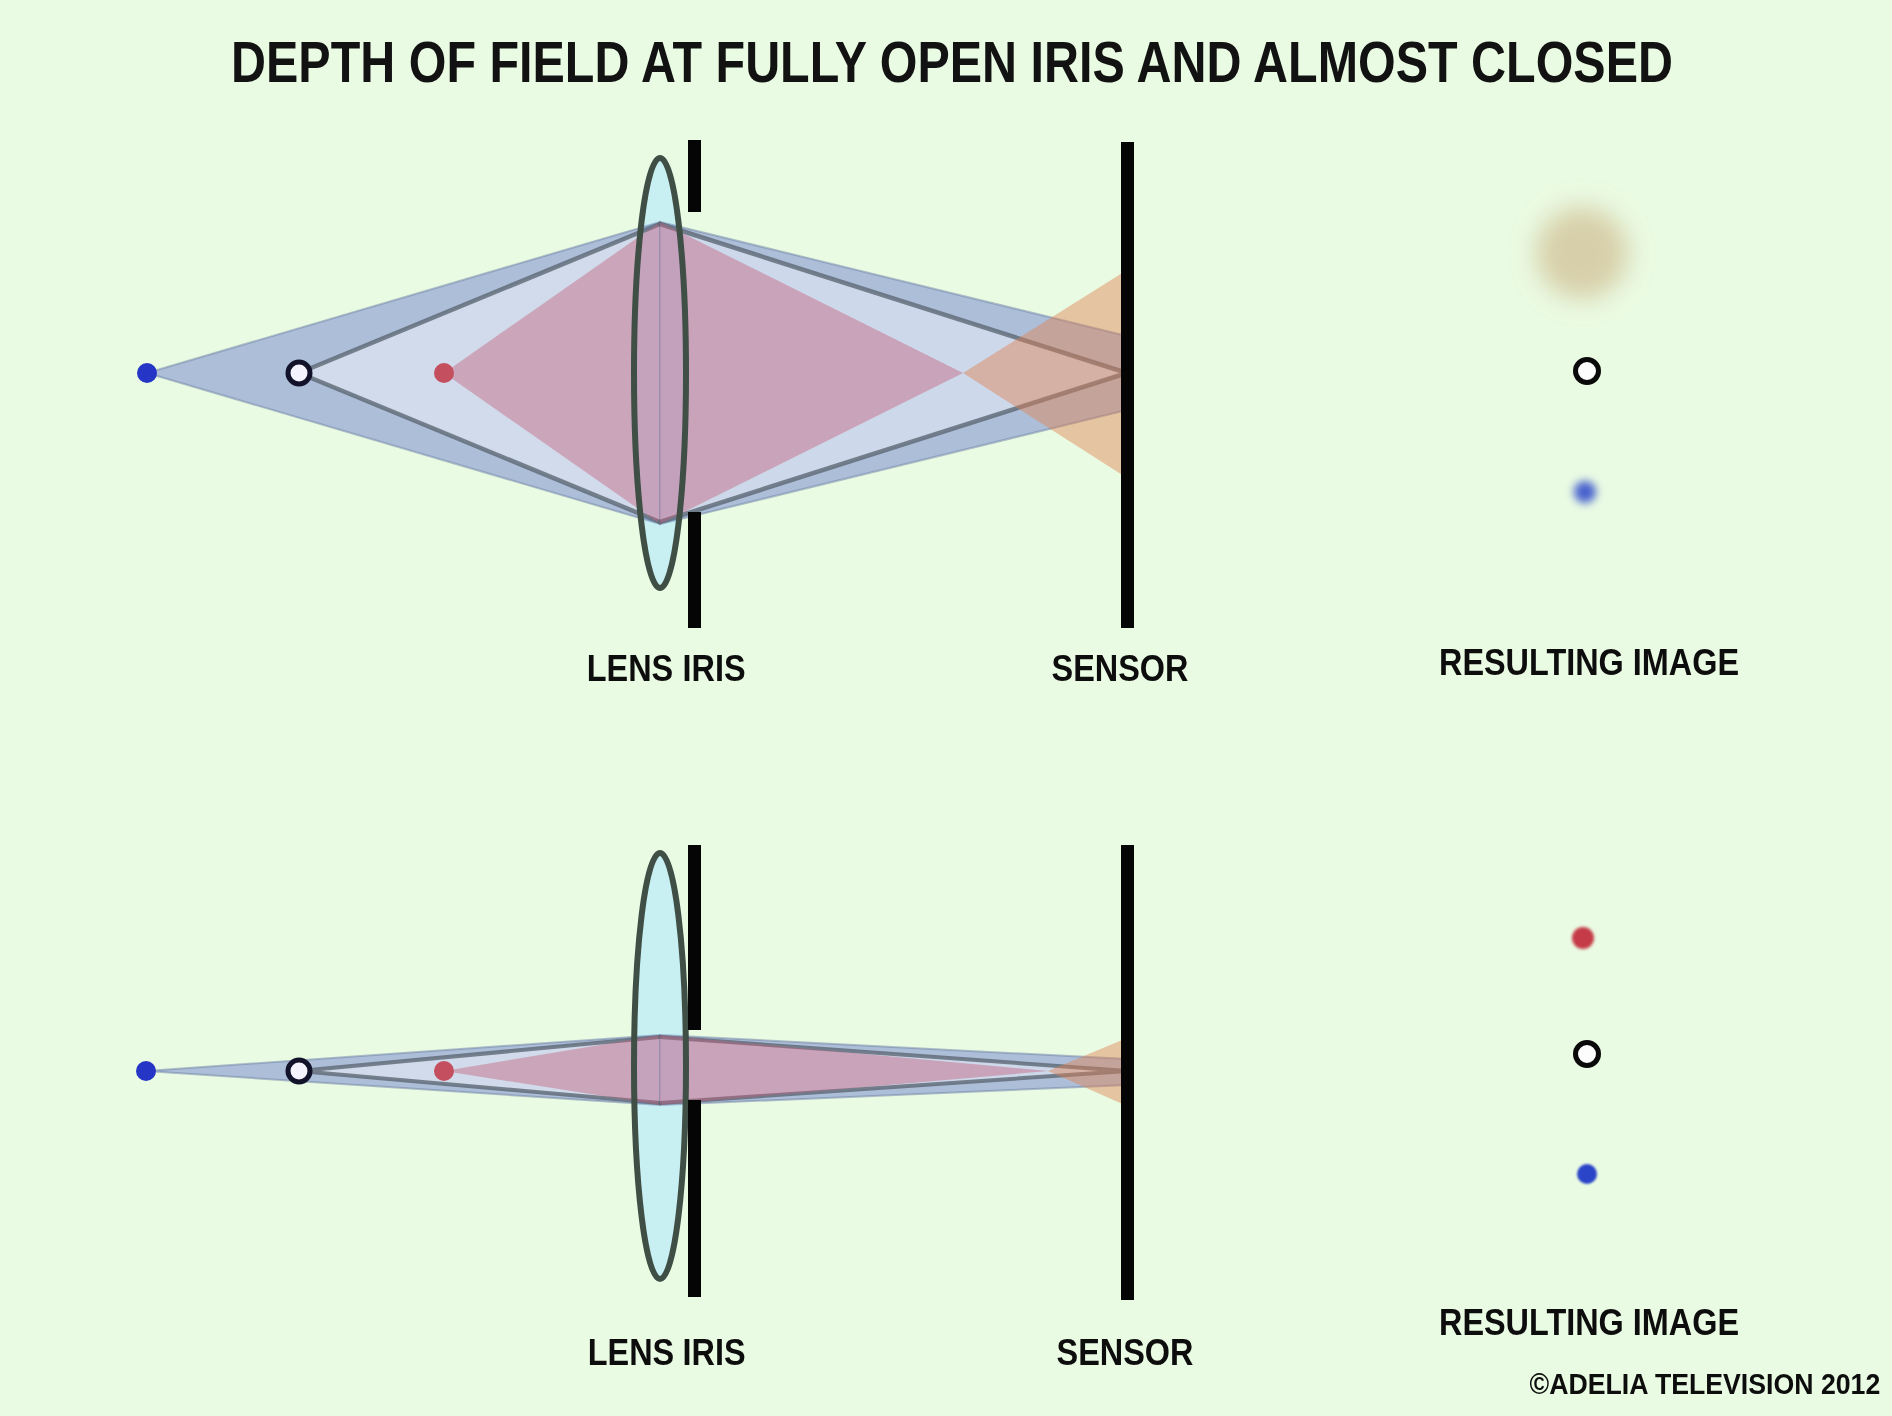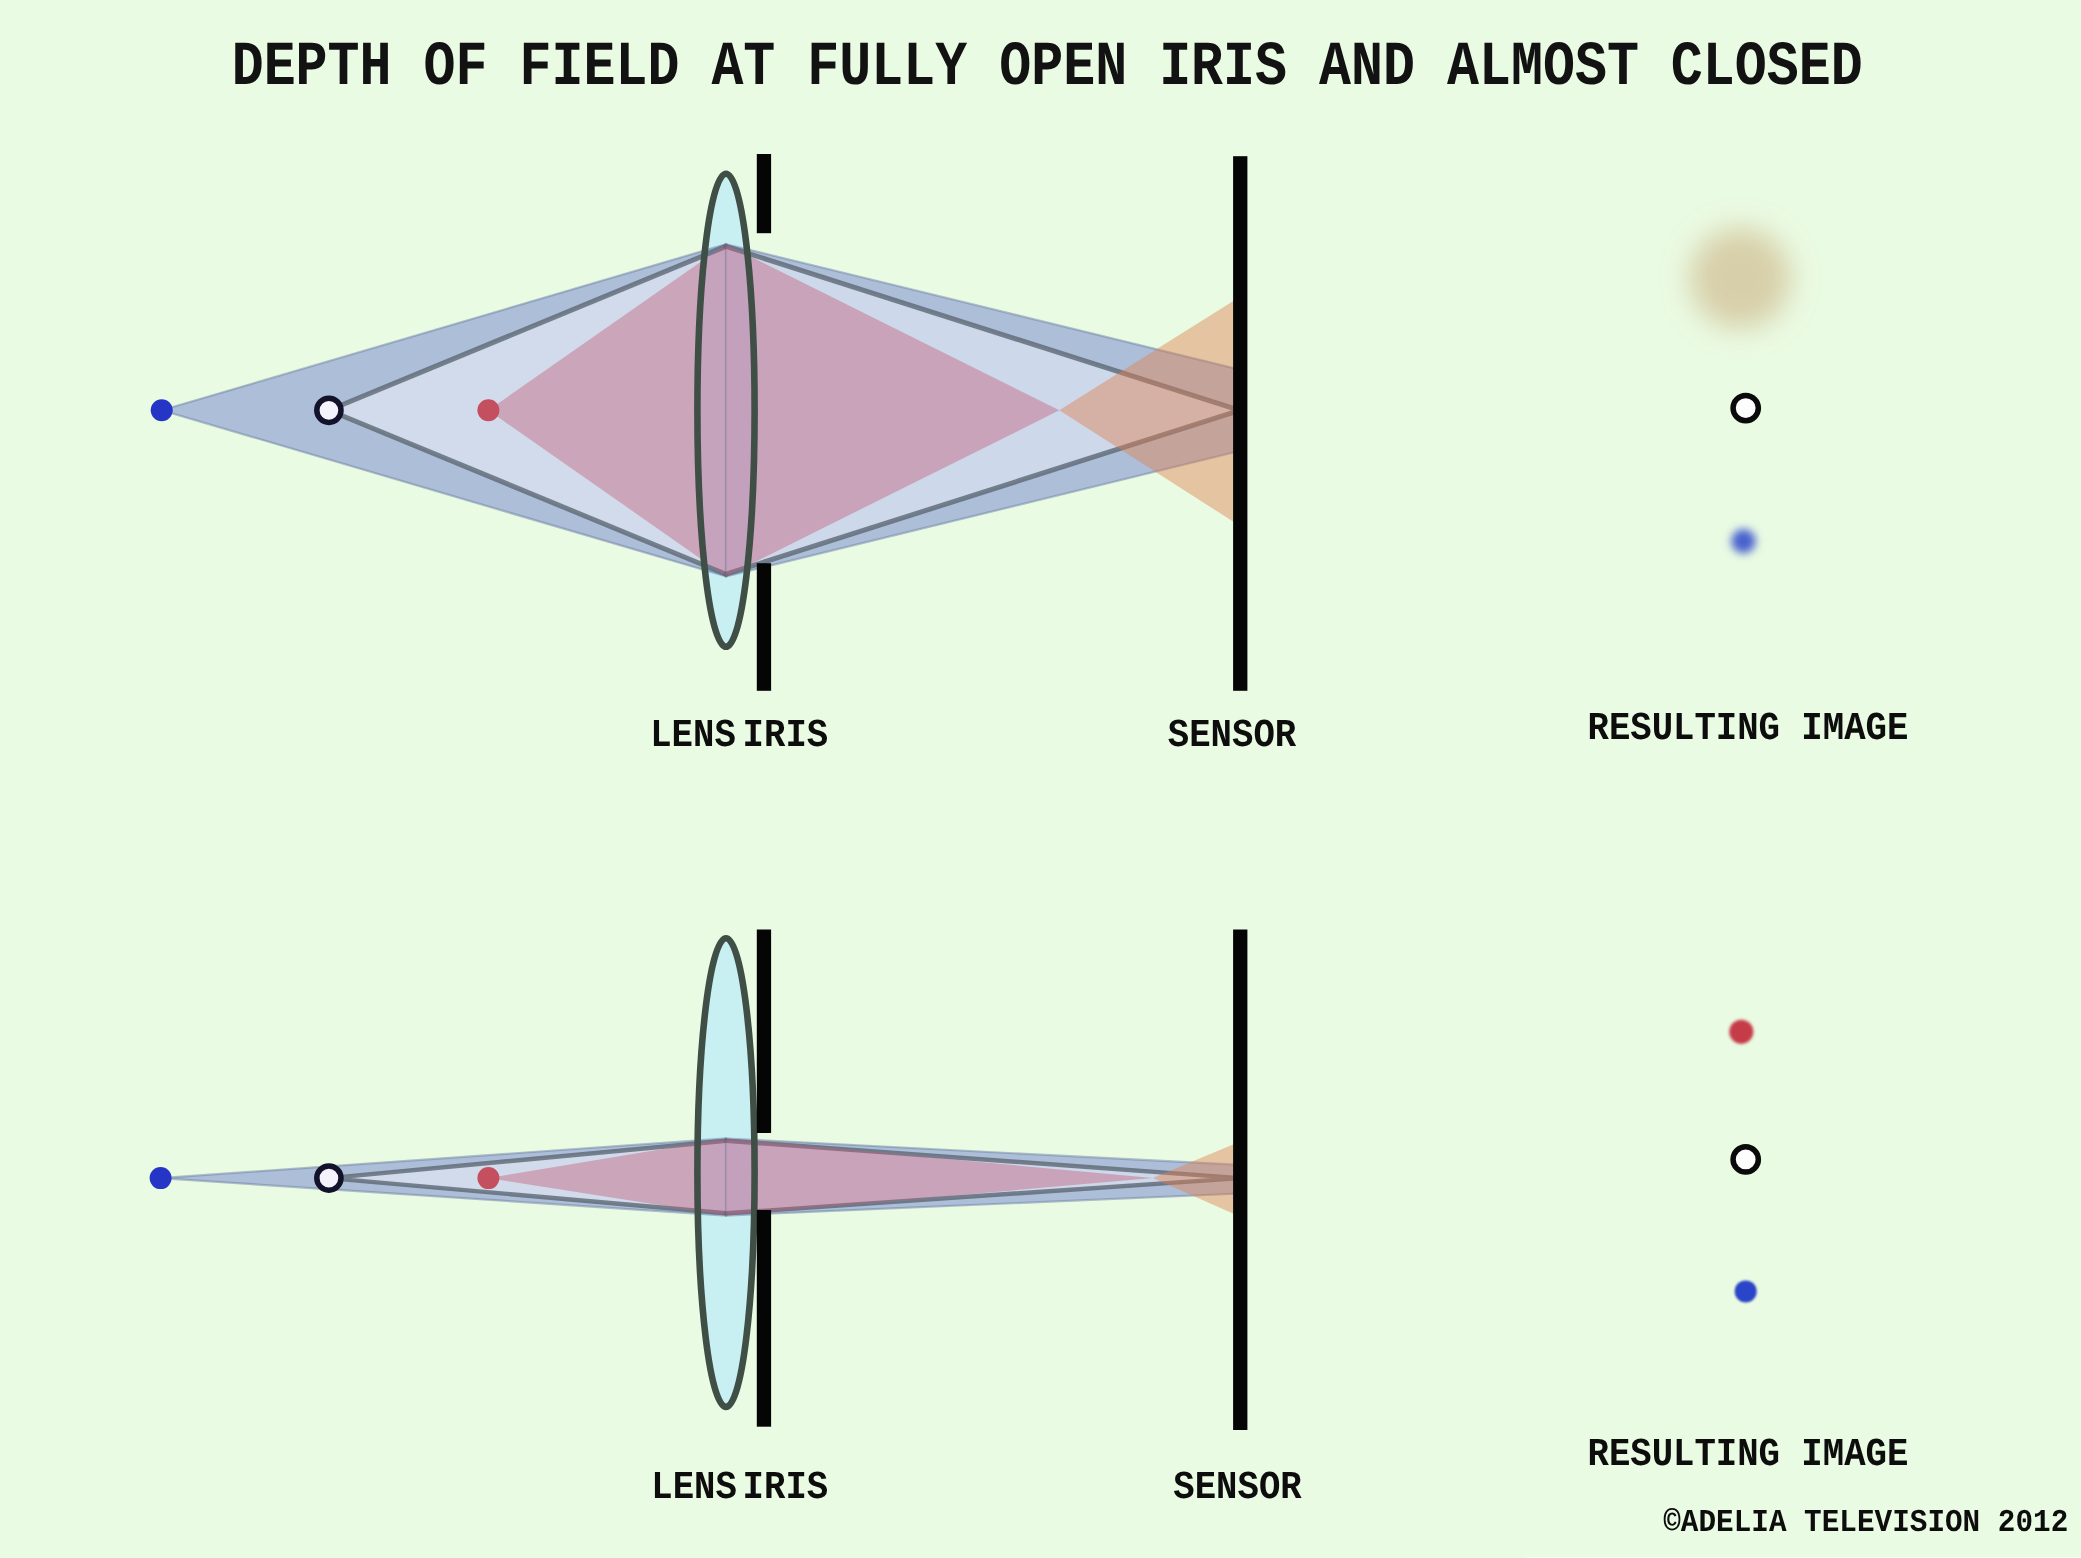--- a/index.html
+++ b/index.html
@@ -1,21 +1,21 @@
 <!DOCTYPE html>
 <html><head>
 <meta charset="utf-8">
 <style>
   html, body { margin: 0; padding: 0; }
   .stage {
     position: relative;
     width: 1892px;
     height: 1416px;
     overflow: hidden;
-    font-family: Liberation Mono, monospace;
+    font-family: Liberation Sans, sans-serif;
   }
   .stage svg { position: absolute; left: 0; top: 0; }
   .lbl {
     position: absolute;
     font-weight: bold;
     color: #0d0d0d;
     white-space: nowrap;
     letter-spacing: 0px;
     transform: translateX(-50%) scaleX(0.9);
   }

